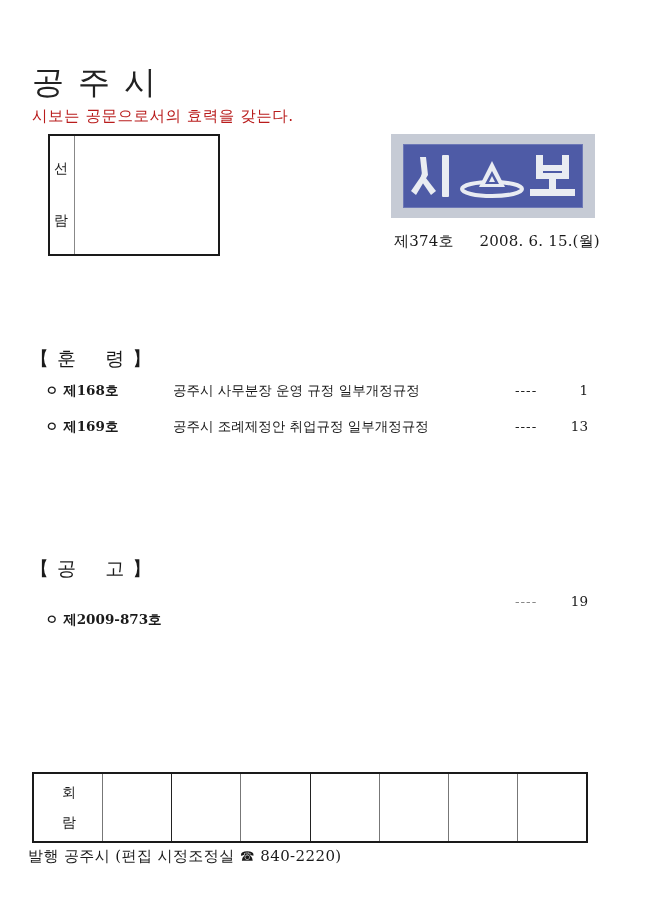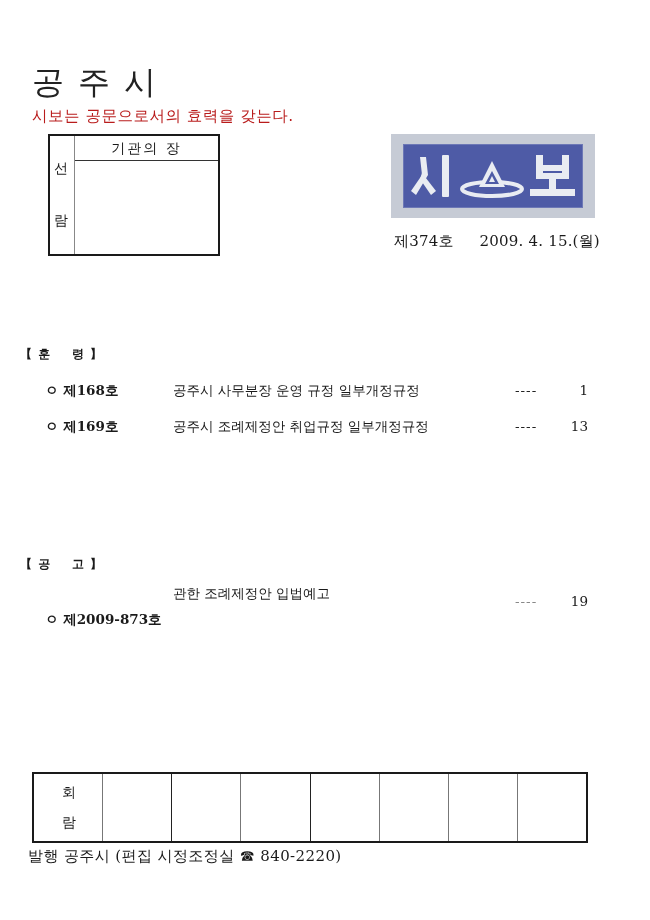--- a/index.html
+++ b/index.html
@@ -38,21 +38,21 @@
       background: #c6cbd5;
     }
     .logo-inner {
       position: absolute; left: 12px; top: 10px; right: 12px; bottom: 10px;
       background: #4e5ba6; border: 1px solid #6d78b6;
     }
     .issue {
       left: 394px; top: 232px; font-size: 15px; letter-spacing: 0.2px;
     }
     .sec-head {
-      left: 20px; font-size: 12px; font-weight: bold; letter-spacing: 1px;
+      left: 30px; font-size: 19px; font-weight: normal; letter-spacing: 1px;
     }
     .row { position: absolute; left: 0; width: 650px; font-size: 13.5px; }
     .row .num { position: absolute; left: 45px; font-weight: bold; }
     .row .desc { position: absolute; left: 165px; line-height: 16px; margin-left: 8px; }
     .row .dash { position: absolute; left: 515px; color: #222; letter-spacing: 1px; }
     .row .dash.faint { color: #888; }
     .row .page { position: absolute; right: 62px; text-align: right; }
     .circ-table {
       left: 32px; top: 772px; width: 552px; height: 67px;
       border: 2px solid #1a1a1a; display: flex;
@@ -70,21 +70,20 @@
 <body>
 
 <div class="abs title">공주시</div>
 <div class="abs subtitle">시보는 공문으로서의 효력을 갖는다.</div>
 
 <div class="abs review-box">
   <div class="review-side">
     <span style="top:24px">선</span>
     <span style="top:76px">람</span>
   </div>
-  <div class="review-head">기관의 장</div>
 </div>
 
 <div class="abs logo-outer">
   <div class="logo-inner">
     <svg width="180" height="64" viewBox="0 0 180 64">
 
       <path d="M16 12 L22 12 L24 30 L12 50 L7 46 L18 30 Z" fill="#e9ecf2"></path>
       <path d="M18 28 L32 46 L27 50 L16 34 Z" fill="#e9ecf2"></path>
       <rect x="38" y="10" width="7" height="42" rx="1" fill="#e9ecf2"></rect>
 
@@ -98,21 +97,21 @@
       <path d="M132 10 L139 10 L139 20 L158 20 L158 10 L165 10 L165 34 L132 34 Z M139 26 L139 28 L158 28 L158 26 Z" fill="#e9ecf2"></path>
       <rect x="145" y="34" width="7" height="10" fill="#e9ecf2"></rect>
       <rect x="126" y="44" width="45" height="7" fill="#e9ecf2"></rect>
     </svg>
   </div>
 </div>
 
 <div class="abs issue">
   <span>제374호</span>
   <span style="display:inline-block;width:16px"></span>
-  <span>2009. 4. 15.(월)</span>
+  <span>2008. 6. 15.(월)</span>
 </div>
 
 <div class="abs sec-head" style="top:346px; white-space:pre">【 훈    령 】</div>
 
 <div class="row" style="top:382px">
   <span class="num"><span>ㅇ</span> <span>제168호</span></span>
   <span class="desc">공주시 사무분장 운영 규정 일부개정규정</span>
   <span class="dash">----</span>
   <span class="page">1</span>
 </div>
@@ -122,21 +121,20 @@
   <span class="desc">공주시 조례제정안 취업규정 일부개정규정</span>
   <span class="dash">----</span>
   <span class="page">13</span>
 </div>
 
 <div class="abs sec-head" style="top:556px; white-space:pre">【 공    고 】</div>
 
 <div class="row" style="top:585px">
   <span class="num" style="top:26px"><span>ㅇ</span> <span>제2009-873호</span></span>
   <span class="desc">
-    <span style="display:block">관한 조례제정안 입법예고</span>
   </span>
   <span class="dash faint" style="top:8px">----</span>
   <span class="page" style="top:8px">19</span>
 </div>
 
 <div class="abs circ-table">
   <div class="circ-cell">
     <span class="lbl" style="top:10px">회</span>
     <span class="lbl" style="top:40px">람</span>
   </div>

